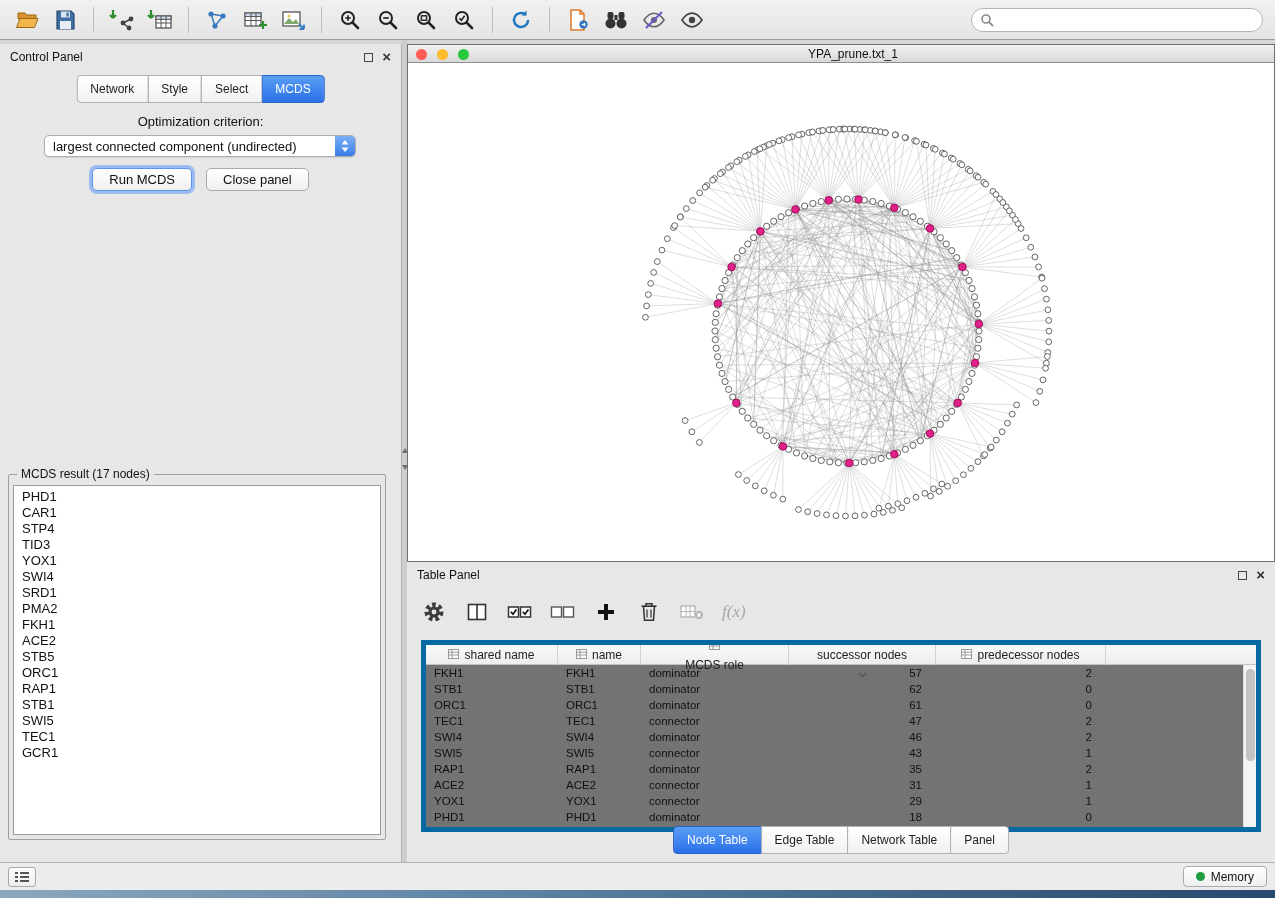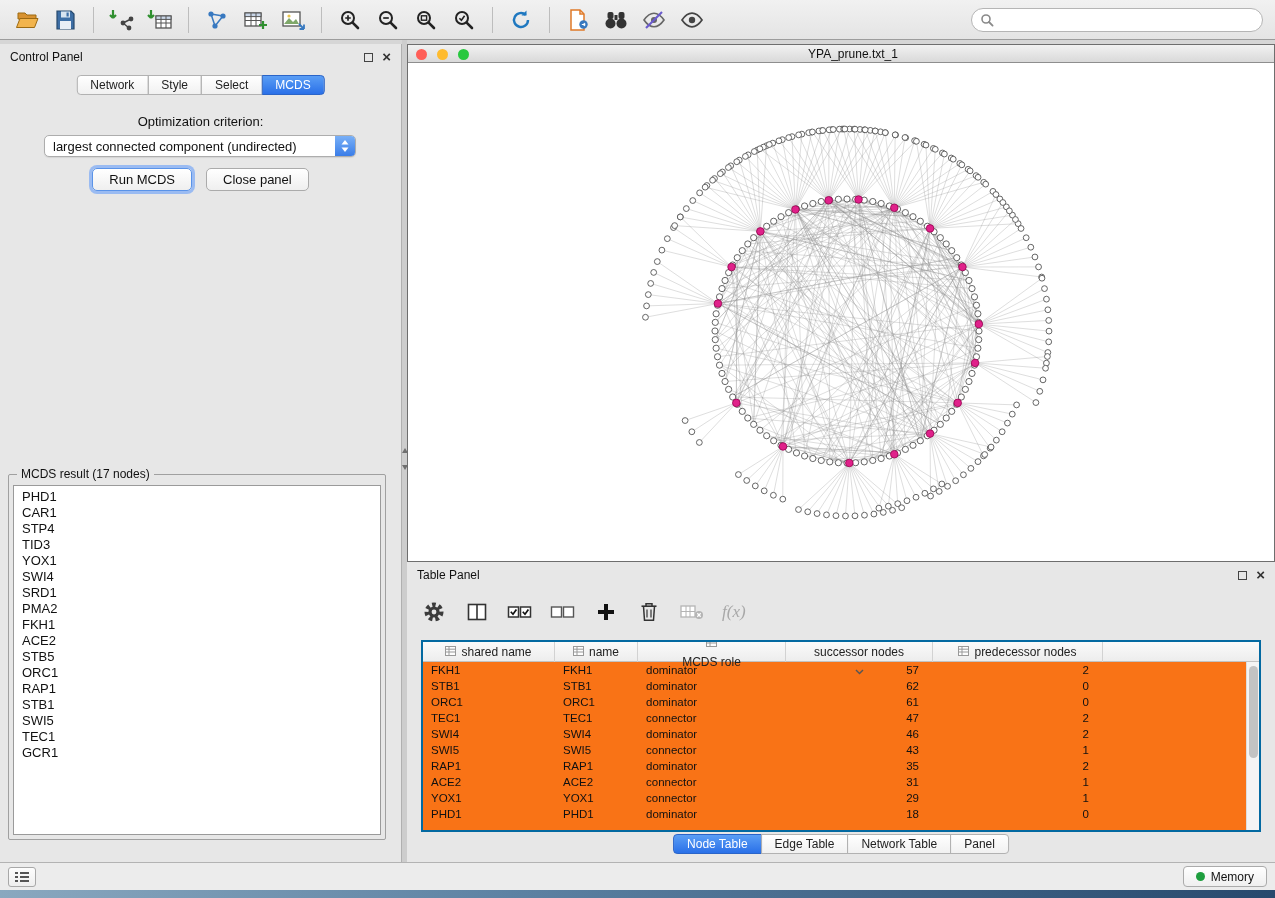--- a/index.html
+++ b/index.html
@@ -28,21 +28,21 @@
     background:#e7e7e7; border-right:1px solid #b0b0b0; }
   .panel-header { position:absolute; top:0; left:0; right:0; height:26px; display:flex;
     align-items:center; padding:0 10px; }
   .panel-title { font-size:12px; color:#111; }
   .panel-btns { margin-left:auto; display:flex; align-items:center; gap:9px; }
   .float-btn { width:9px; height:9px; border:1.5px solid #444; display:inline-block; }
   .close-btn { font-size:15px; font-weight:bold; color:#333; line-height:12px; }
 
   .seg-bar { display:flex; }
   .cp-tabs { position:absolute; top:31px; left:50%; transform:translateX(-50%); }
-  .seg { padding:2px 13px; height:20px; line-height:15px; background:linear-gradient(#ffffff,#f1f1f1);
+  .seg { padding:2px 13px; height:28px; line-height:15px; background:linear-gradient(#ffffff,#f1f1f1);
     border:1px solid #b2b2b2; font-size:12px; color:#222; margin-left:-1px; display:flex; align-items:center; }
   .seg:first-child { border-radius:4px 0 0 4px; margin-left:0; }
   .seg:last-child { border-radius:0 4px 4px 0; }
   .seg-active { background:linear-gradient(#5a9ef5,#2a70e8); color:#fff; border-color:#2a64c8; }
 
   .opt-label { position:absolute; top:70px; left:0; width:100%; text-align:center; font-size:13px; color:#111; }
   .dropdown { position:absolute; top:91px; left:44px; width:312px; height:22px; background:#fff;
     border:1px solid #adadad; border-radius:5px; display:flex; align-items:center; box-shadow:0 1px 1px rgba(0,0,0,.08); }
   .dd-text { flex:1; padding-left:8px; font-size:13px; color:#111; white-space:nowrap; overflow:hidden; }
   .dd-stepper { width:20px; height:20px; margin:0; border-radius:0 4px 4px 0;
@@ -75,22 +75,22 @@
   .traffic { position:absolute; left:8px; top:4px; display:flex; gap:10px; }
   .light { width:11px; height:11px; border-radius:50%; }
   .nw-canvas { width:866px; height:498px; background:#fff; display:block; }
 
   
   .table-panel { position:absolute; top:522px; left:0; width:868px; height:300px; background:#e7e7e7; }
   .tp-toolbar { position:absolute; top:28px; left:14px; height:44px; display:flex; align-items:center; gap:17px; }
   .ticon { display:flex; align-items:center; justify-content:center; width:26px; height:26px; }
   .fx { font-family:"Liberation Serif", serif; font-style:italic; font-size:17px; color:#a8a8a8; }
 
-  .table-box { position:absolute; left:14px; right:14px; top:78px; height:192px; background:#f97316;
-    border:2px solid #0369a1; overflow:hidden; }
+  .table-box { position:absolute; left:14px; right:14px; top:78px; height:192px; background:#737373;
+    border:5px solid #0369a1; overflow:hidden; }
   .t-header { display:flex; height:20px; background:linear-gradient(#fafafa,#ededed);
     border-bottom:1px solid #c2c2c2; }
   .th { display:flex; align-items:center; justify-content:center; gap:5px; border-right:1px solid #d2d2d2;
     font-size:12px; color:#222; height:20px; }
   .t-body { }
   .tr { display:flex; height:16px; }
   .td { font-size:11.5px; line-height:16px; padding-left:8px; color:#111; white-space:nowrap; overflow:hidden; }
   .td.num { text-align:right; padding-right:14px; padding-left:0; }
   .t-scrollbar { position:absolute; right:0; top:20px; bottom:0; width:13px; background:#f4f4f4; border-left:1px solid #ddd; }
   .t-thumb { position:absolute; top:4px; left:2px; width:9px; height:92px; background:#c3c3c3; border-radius:5px; }

